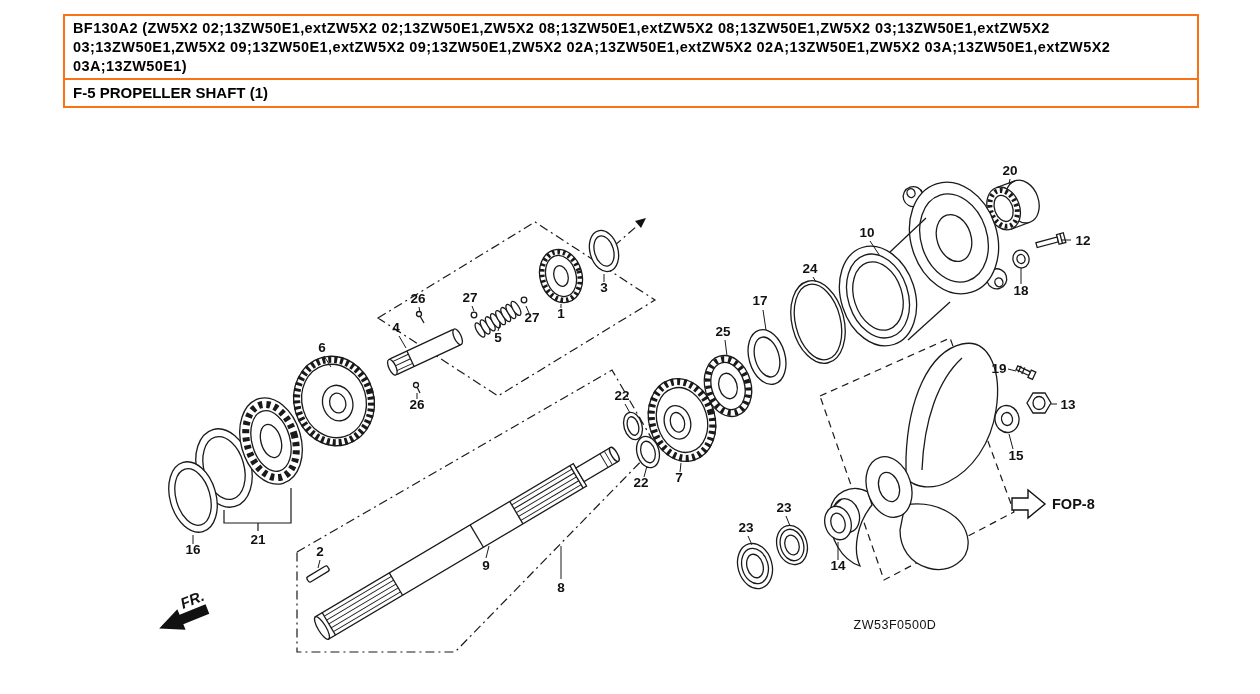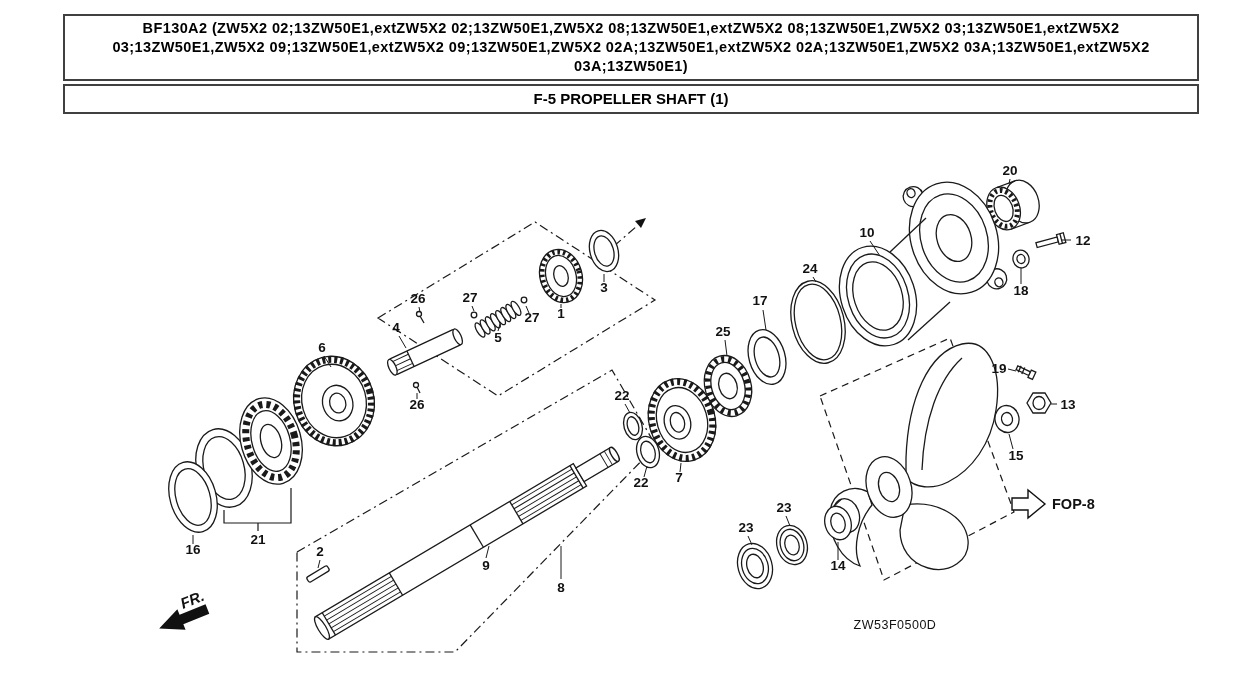--- a/index.html
+++ b/index.html
@@ -2,29 +2,29 @@
 <html><head>
 <meta charset="utf-8">
 <style>
   * { margin:0; padding:0; box-sizing:border-box; }
   html,body { background:#fff; }
   .page {
     position:relative; width:1260px; height:694px; background:#fff;
     font-family:"Liberation Sans", sans-serif; overflow:hidden;
   }
   .hdr-box {
-    position:absolute; left:63px; width:1136px; border:2px solid #404040;
-    text-align:center; color:#000; background:#fff;
+    position:absolute; left:63px; width:1136px; border:2px solid #f97316;
+    color:#000; background:#fff;
   }
   .hdr-models {
     top:14px; font-weight:bold; font-size:14.5px; line-height:19px;
     letter-spacing:0.4px; padding:3px 8px; overflow-wrap:anywhere;
   }
   .hdr-title {
-    top:84px; font-weight:bold; font-size:15px; line-height:22px; padding:2px 8px;
+    top:78px; font-weight:bold; font-size:15px; line-height:22px; padding:2px 8px;
   }
   svg { position:absolute; left:0; top:0; }
   g.ln { stroke:#1a1a1a; stroke-width:1.3; fill:none; }
   .thin { stroke-width:0.9; }
   .dashdot { stroke:#1a1a1a; stroke-width:1.2; fill:none; stroke-dasharray:9 4 2 4; }
   .dashed  { stroke:#1a1a1a; stroke-width:1.2; fill:none; stroke-dasharray:7 5; }
   line.leader { stroke:#1a1a1a; stroke-width:1; }
   text.part-num { font-family:"Liberation Sans",sans-serif; font-weight:bold; font-size:13.5px; fill:#111; text-anchor:middle; }
   text.code { font-family:"Liberation Sans",sans-serif; font-size:12.5px; fill:#111; text-anchor:middle; letter-spacing:0.5px; }
   text.fop { font-family:"Liberation Sans",sans-serif; font-weight:bold; font-size:14.5px; fill:#111; }

